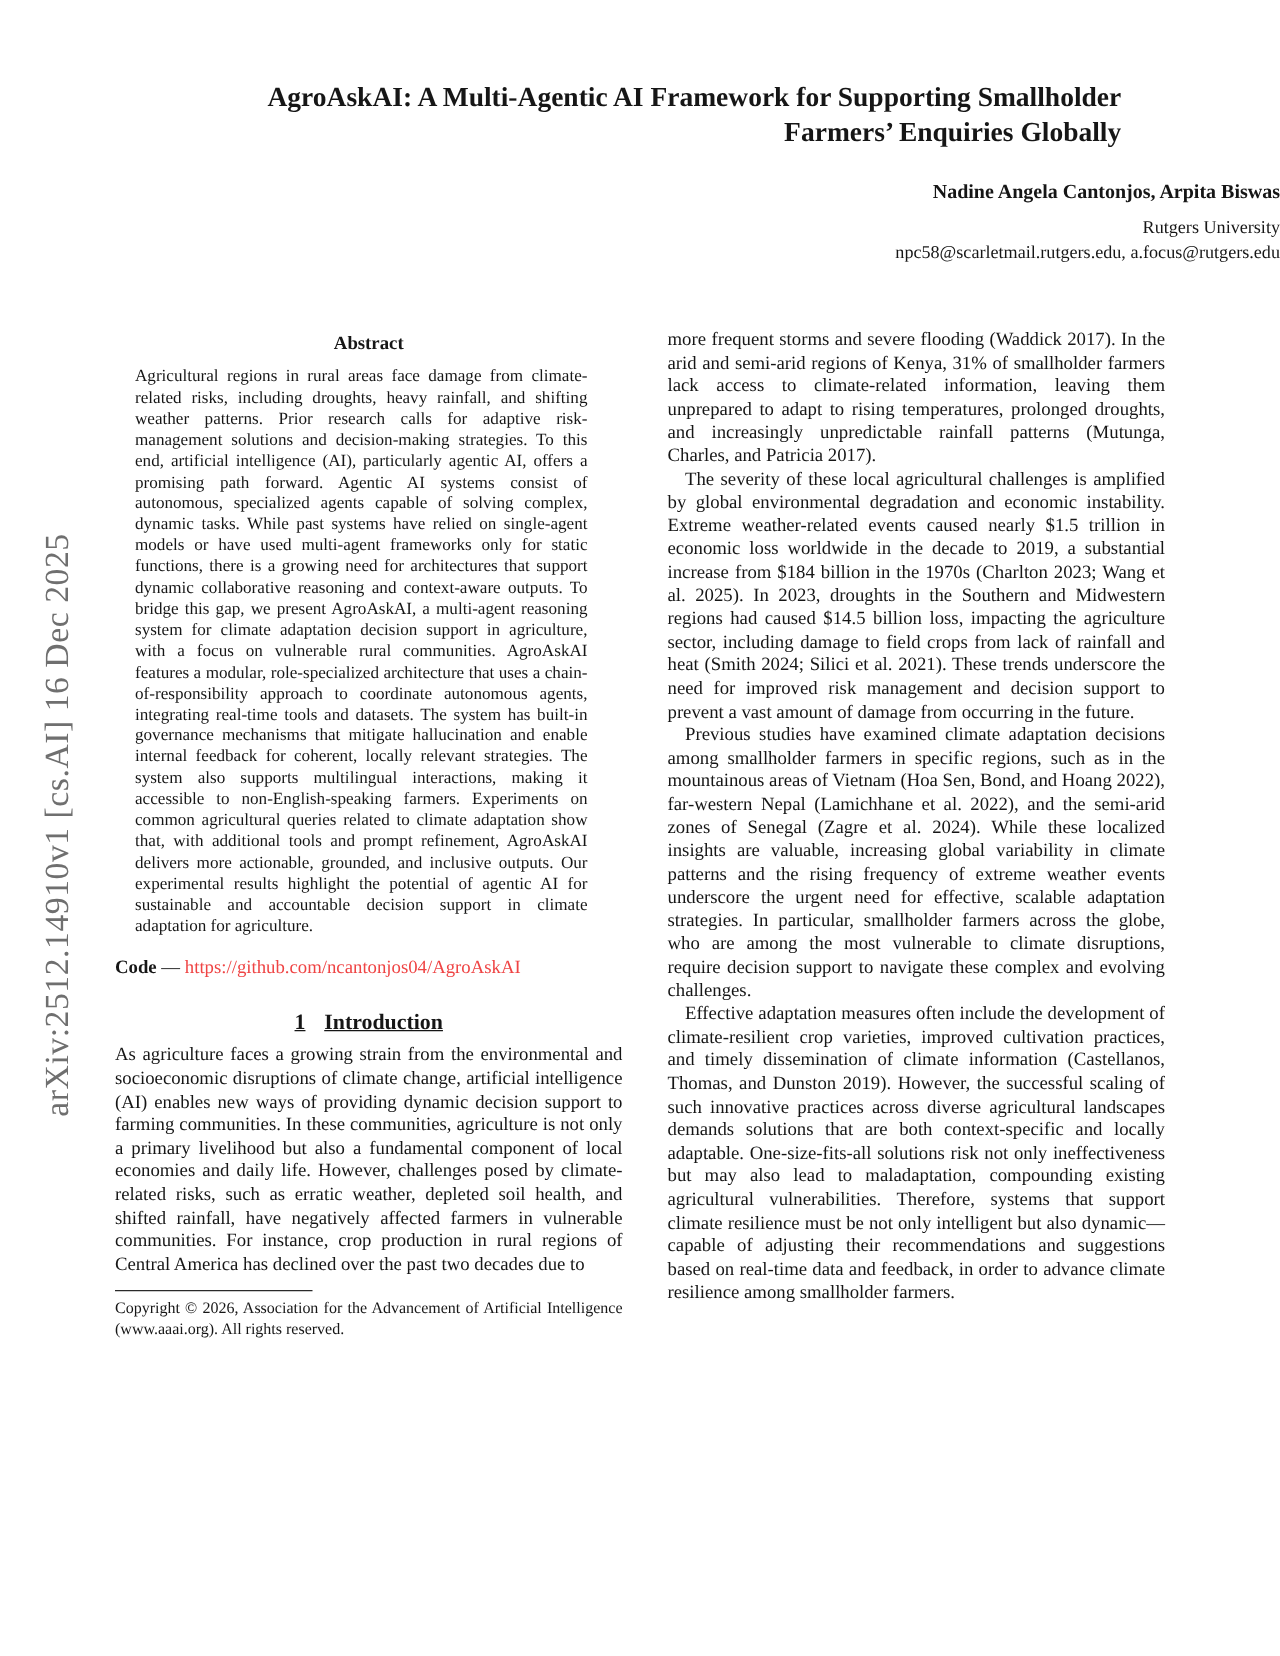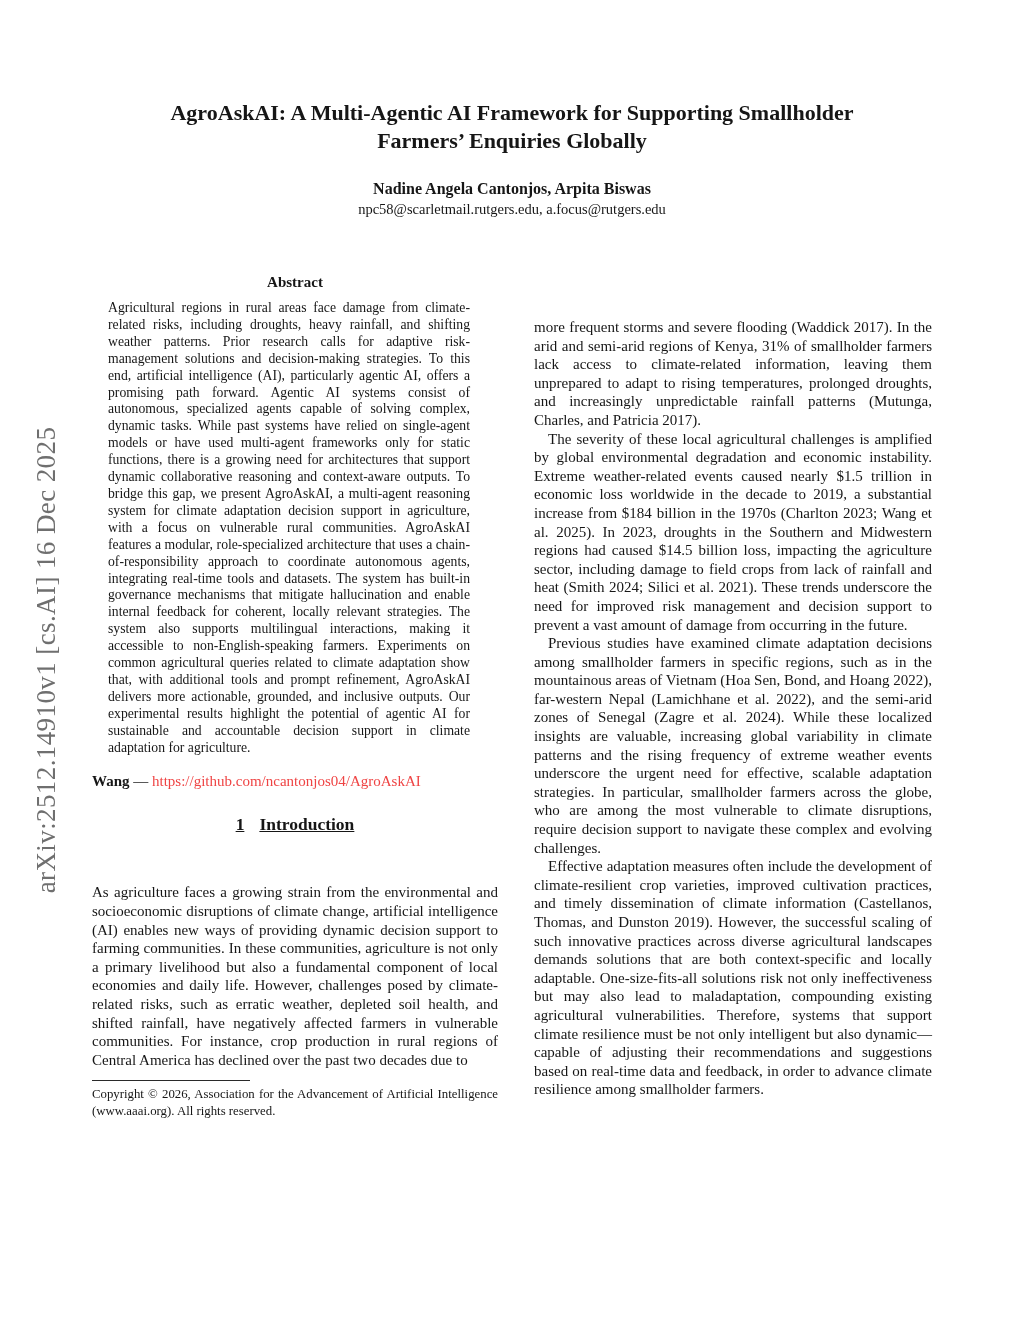--- a/index.html
+++ b/index.html
@@ -19,22 +19,22 @@
     position: absolute;
     left: 46px;
     top: 660px;
     transform: translate(-50%, -50%) rotate(-90deg);
     white-space: nowrap;
     font-size: 27px;
     color: #6f6f6f;
     letter-spacing: 0.4px;
   }
   .paper-header {
-    padding-top: 99px;
-    text-align: center;
+    padding-top: 64px;
+    text-align: right;
     font-family: Liberation Serif, serif;
   }
   .title {
     font-size: 22px;
     line-height: 28px;
     font-weight: bold;
     margin: 0 auto;
     max-width: 770px;
   }
   .authors {
@@ -84,21 +84,21 @@
     text-decoration: underline;
   }
   .sec-num { margin-right: 15px; }
   .body-par {
     font-size: 15px;
     line-height: 18.6px;
     text-align: justify;
     margin: 0;
     text-indent: 14px;
   }
-  .no-indent { text-indent: 0; margin-top: 48px; }
+  .no-indent { text-indent: 0; }
   .footnote { margin-top: 11px; }
   .footnote-rule {
     width: 158px;
     border: none;
     border-top: 1.6px solid #2a2a2a;
     margin: 0 0 5px 0;
   }
   .footnote-text {
     font-size: 12.8px;
     line-height: 16.2px;
@@ -109,33 +109,34 @@
 </head>
 <body>
 
 <div class="page">
 
   <div class="watermark">arXiv:2512.14910v1  [cs.AI]  16 Dec 2025</div>
 
   <header class="paper-header">
     <h1 class="title">AgroAskAI: A Multi-Agentic AI Framework for Supporting Smallholder Farmers’ Enquiries Globally</h1>
     <div class="authors">Nadine Angela Cantonjos, Arpita Biswas</div>
+    <div class="affiliation">Rutgers University</div>
     <div class="emails">npc58@scarletmail.rutgers.edu, a.focus@rutgers.edu</div>
   </header>
 
   <div class="columns">
 
     <div class="col col-left">
 
       <section class="abstract">
         <div class="abstract-heading">Abstract</div>
         <p class="abstract-body">Agricultural regions in rural areas face damage from climate-related risks, including droughts, heavy rainfall, and shifting weather patterns. Prior research calls for adaptive risk-management solutions and decision-making strategies. To this end, artificial intelligence (AI), particularly agentic AI, offers a promising path forward. Agentic AI systems consist of autonomous, specialized agents capable of solving complex, dynamic tasks. While past systems have relied on single-agent models or have used multi-agent frameworks only for static functions, there is a growing need for architectures that support dynamic collaborative reasoning and context-aware outputs. To bridge this gap, we present AgroAskAI, a multi-agent reasoning system for climate adaptation decision support in agriculture, with a focus on vulnerable rural communities. AgroAskAI features a modular, role-specialized architecture that uses a chain-of-responsibility approach to coordinate autonomous agents, integrating real-time tools and datasets. The system has built-in governance mechanisms that mitigate hallucination and enable internal feedback for coherent, locally relevant strategies. The system also supports multilingual interactions, making it accessible to non-English-speaking farmers. Experiments on common agricultural queries related to climate adaptation show that, with additional tools and prompt refinement, AgroAskAI delivers more actionable, grounded, and inclusive outputs. Our experimental results highlight the potential of agentic AI for sustainable and accountable decision support in climate adaptation for agriculture.</p>
       </section>
 
-      <p class="code-line"><b>Wang</b><span> — </span><span class="code-url">https://github.com/ncantonjos04/AgroAskAI</span></p>
+      <p class="code-line"><b>Code</b><span> — </span><span class="code-url">https://github.com/ncantonjos04/AgroAskAI</span></p>
 
       <h2 class="section-heading"><span class="sec-num">1</span><span>Introduction</span></h2>
 
       <p class="body-par no-indent">As agriculture faces a growing strain from the environmental and socioeconomic disruptions of climate change, artificial intelligence (AI) enables new ways of providing dynamic decision support to farming communities. In these communities, agriculture is not only a primary livelihood but also a fundamental component of local economies and daily life. However, challenges posed by climate-related risks, such as erratic weather, depleted soil health, and shifted rainfall, have negatively affected farmers in vulnerable communities. For instance, crop production in rural regions of Central America has declined over the past two decades due to</p>
 
       <div class="footnote">
         <div class="footnote-rule"></div>
         <p class="footnote-text">Copyright © 2026, Association for the Advancement of Artificial Intelligence (www.aaai.org). All rights reserved.</p>
       </div>
 

